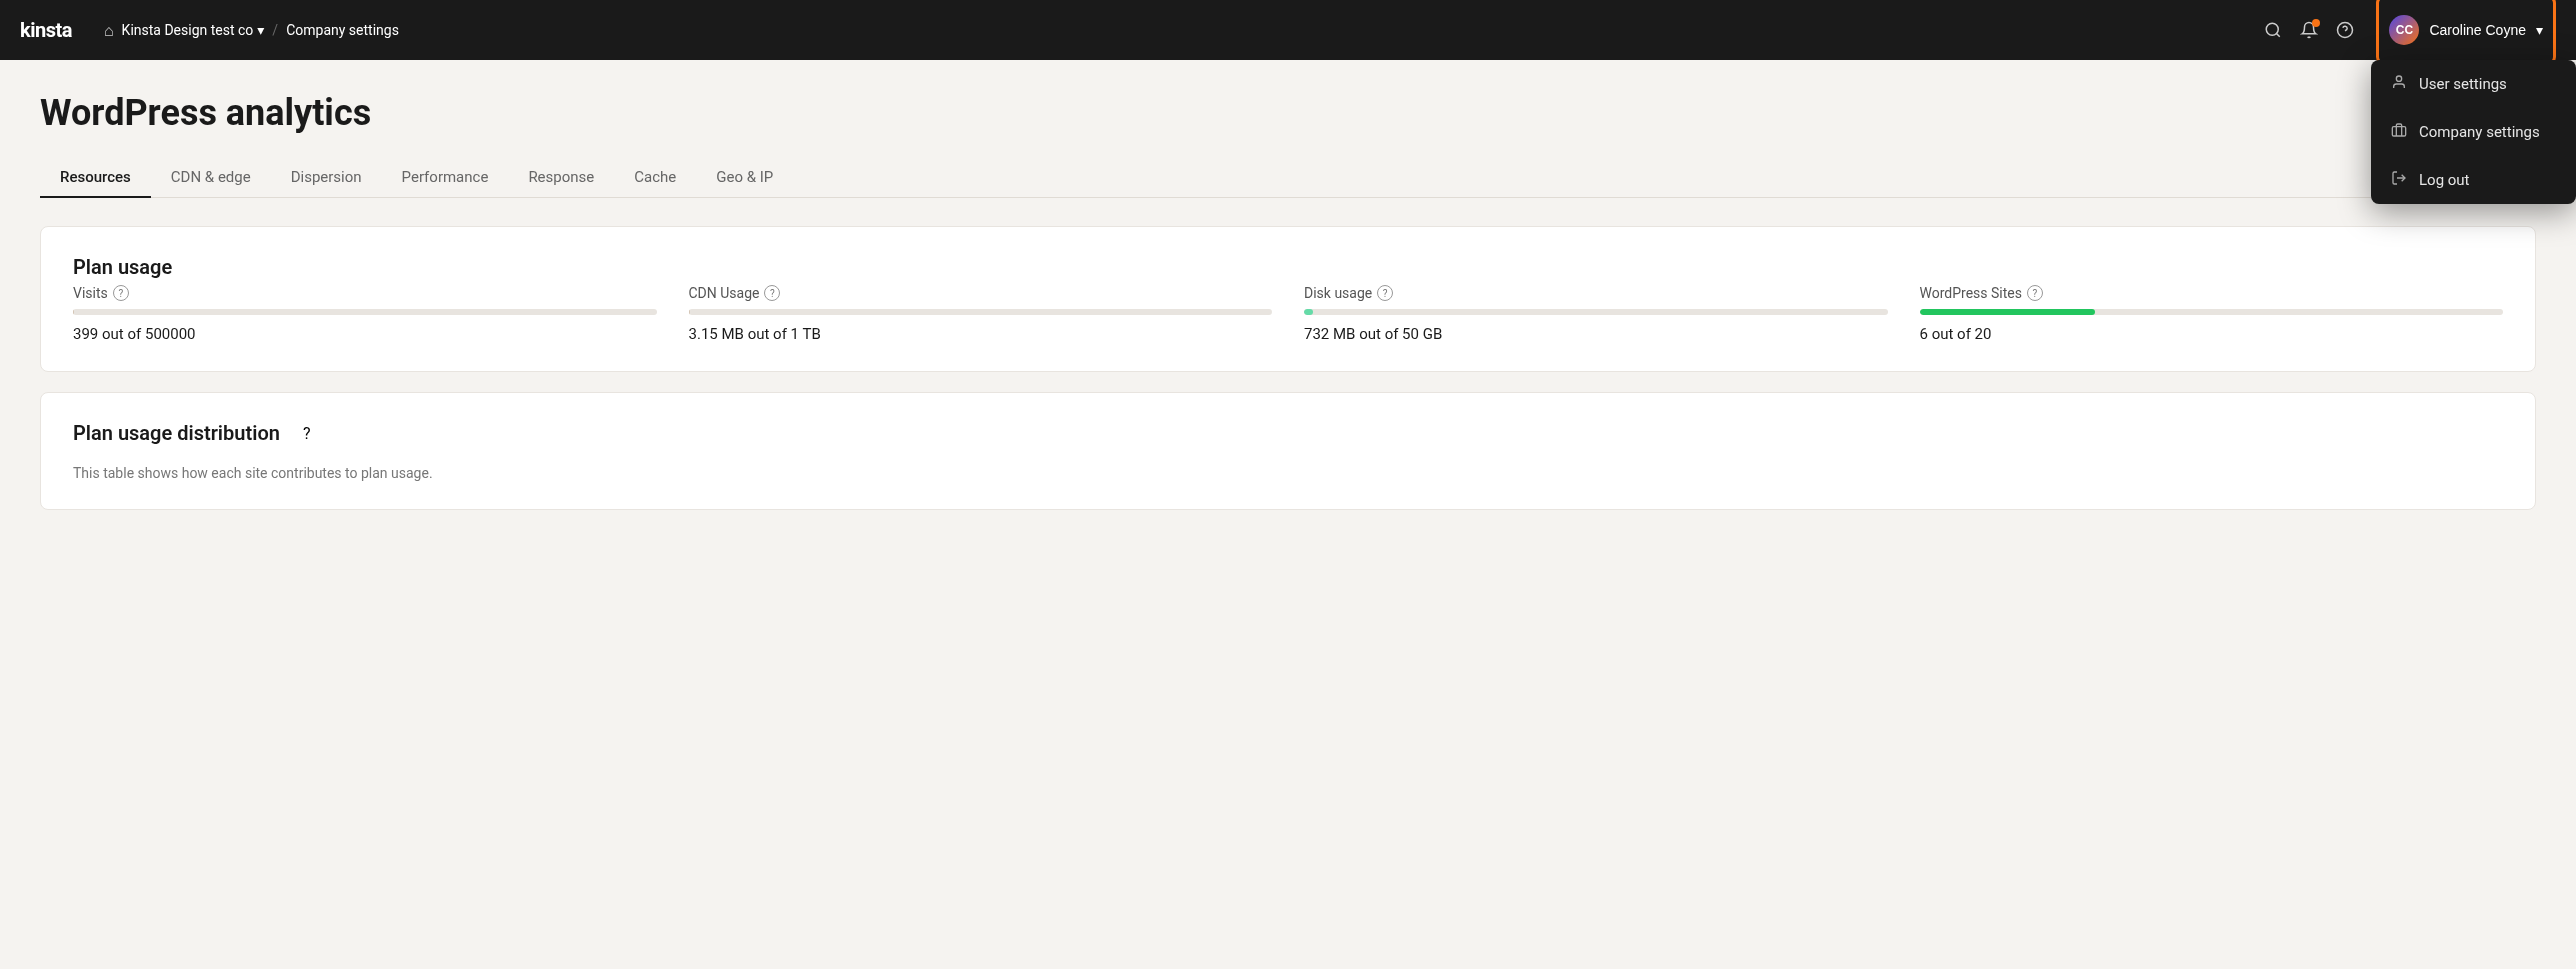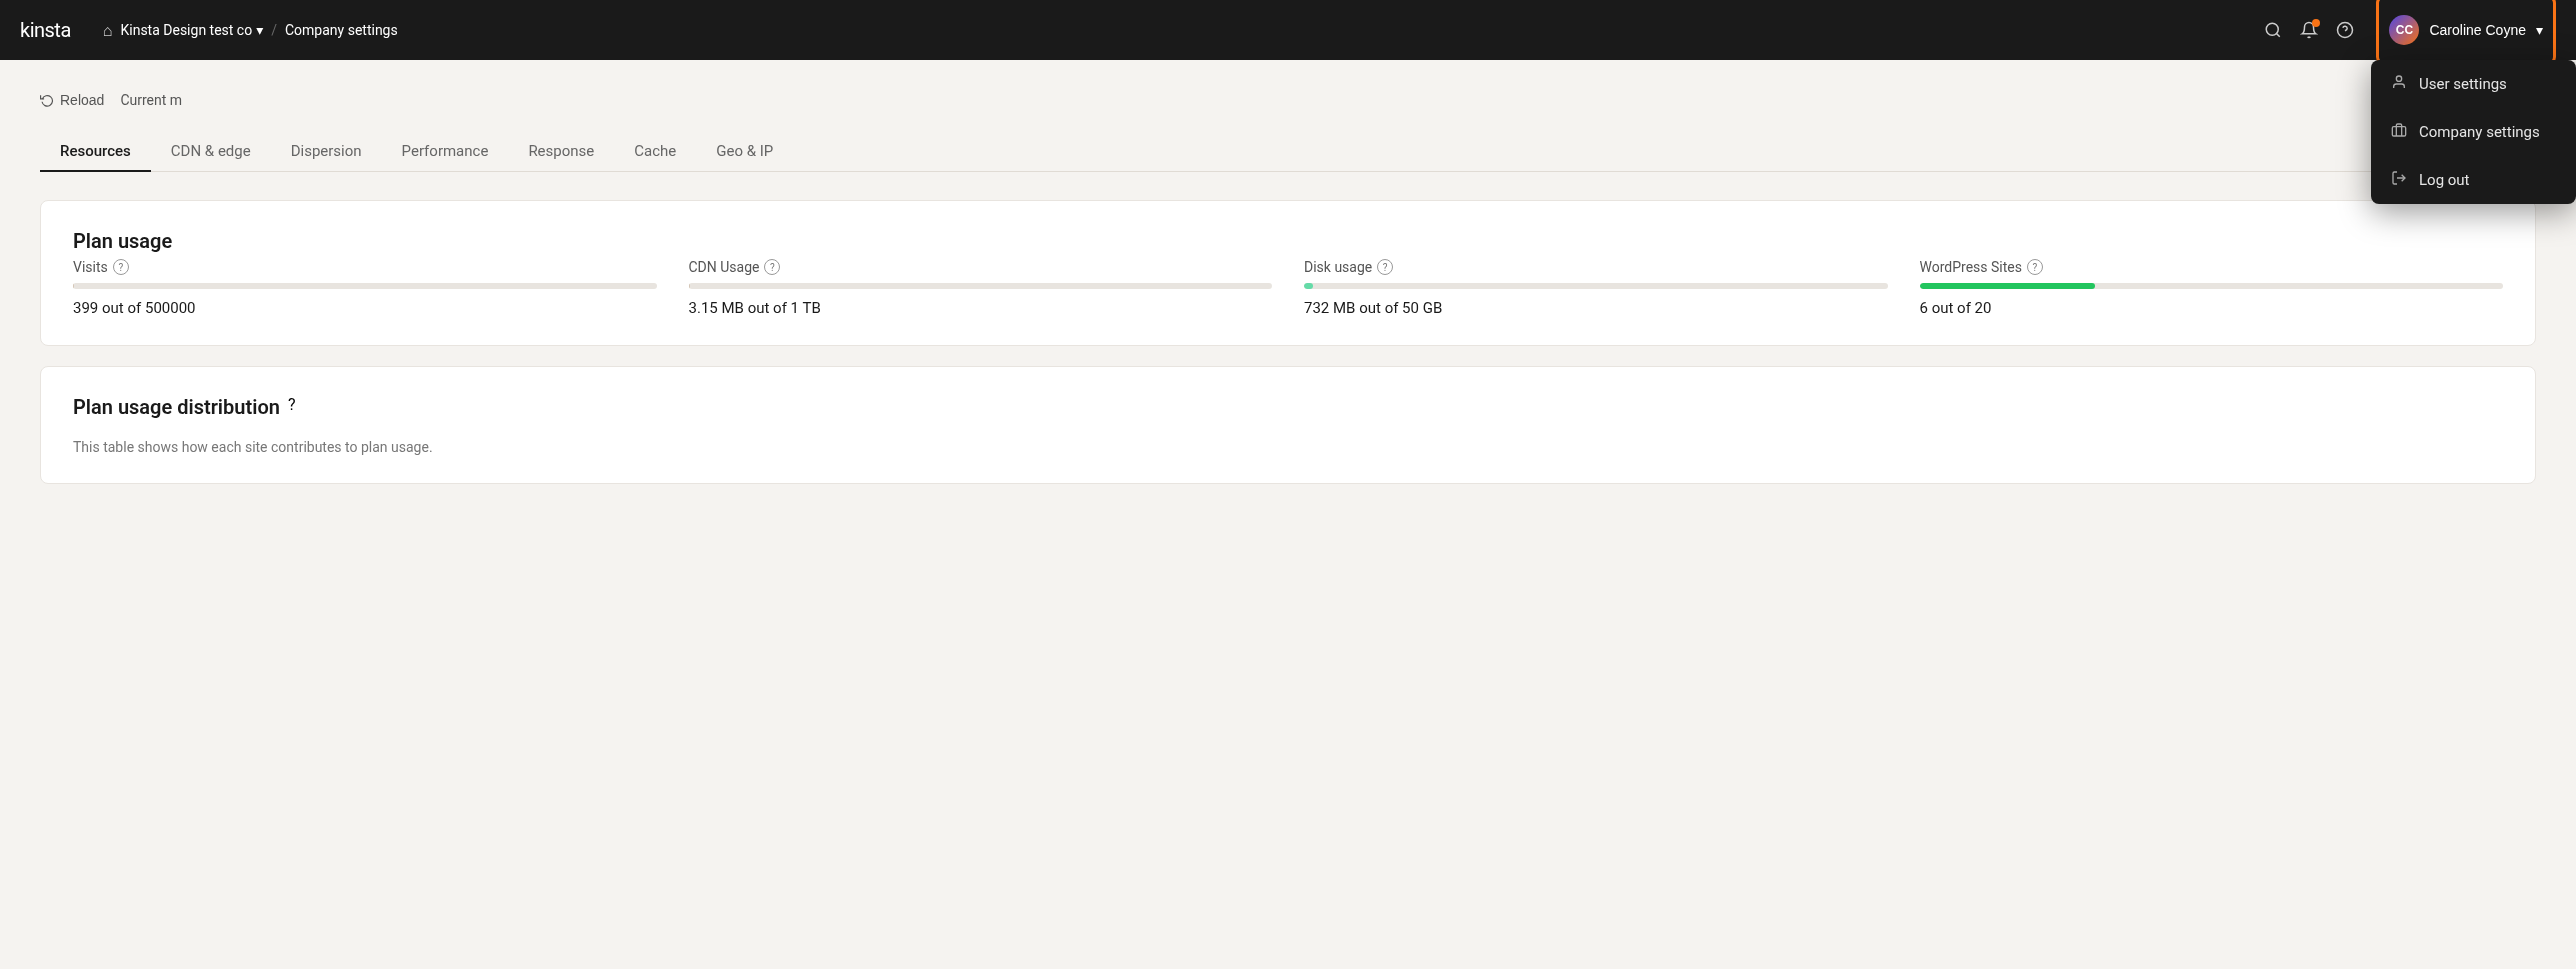--- a/index.html
+++ b/index.html
@@ -10,21 +10,21 @@
       background: #1a1a1a;
       height: 60px;
       display: flex;
       align-items: center;
       padding: 0 20px;
       position: relative;
       z-index: 100;
     }
     .topnav-logo {
       color: #fff;
-      font-weight: 400;
+      font-weight: 700;
       font-size: 20px;
       letter-spacing: -0.5px;
       margin-right: 32px;
     }
     .topnav-breadcrumb {
       display: flex;
       align-items: center;
       gap: 8px;
       color: #ccc;
       font-size: 14px;
@@ -341,20 +341,21 @@
     </div>
   </div>
 </nav>
 
 <div class="layout">
 
 
   <main class="main">
 
     <div class="page-header">
+      <h1 class="page-title">WordPress analytics</h1>
       <div class="page-actions">
         <button class="reload-btn">
           <svg width="14" height="14" viewBox="0 0 24 24" fill="none" stroke="currentColor" stroke-width="2">
             <polyline points="1 4 1 10 7 10"></polyline>
             <path d="M3.51 15a9 9 0 1 0 .49-4.79"></path>
           </svg>
           <span>Reload</span>
         </button>
         <span style="font-size:14px;color:#555;position:relative;">Current m</span>
       </div>
@@ -415,21 +416,21 @@
           <div class="progress-bar-bg">
             <div class="progress-bar-fill sites" style="width:30%"></div>
           </div>
           <div class="metric-value">6 out of 20</div>
         </div>
 
       </div>
     </div>
 
     <div class="card">
-      <div style="display:flex;gap:8px;">
+      <div style="display:flex;align-items:center;gap:23px;">
         <h2 class="card-title" style="margin-bottom:0;">Plan usage distribution</h2>
         <span class="help-icon" style="margin-top:0;">?</span>
       </div>
       <p class="card-subtitle" style="margin-top:20px;margin-bottom:0;">This table shows how each site contributes to plan usage.</p>
     </div>
 
   </main>
 </div>
 
 

